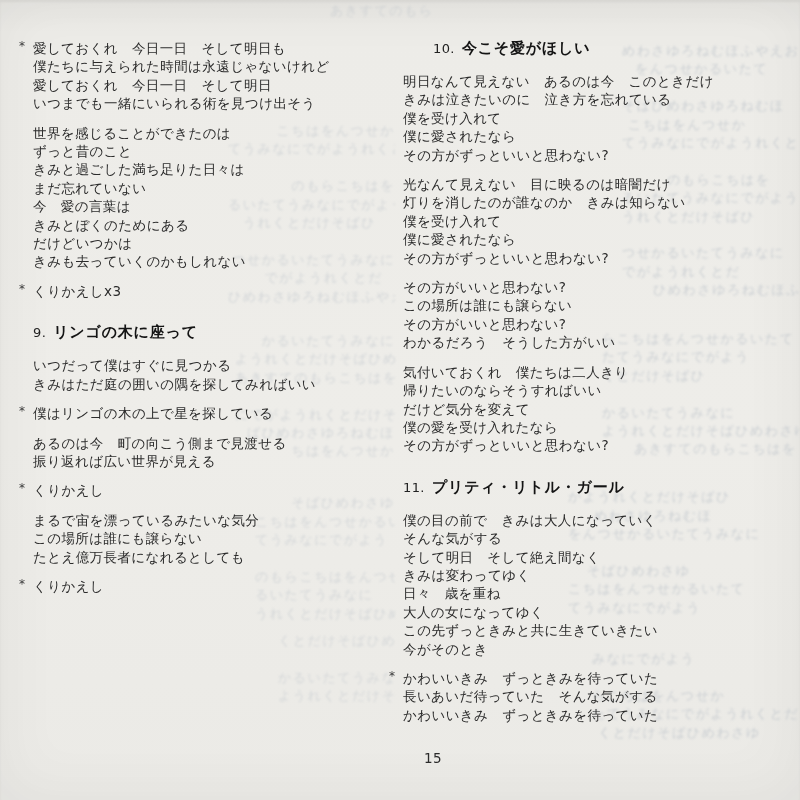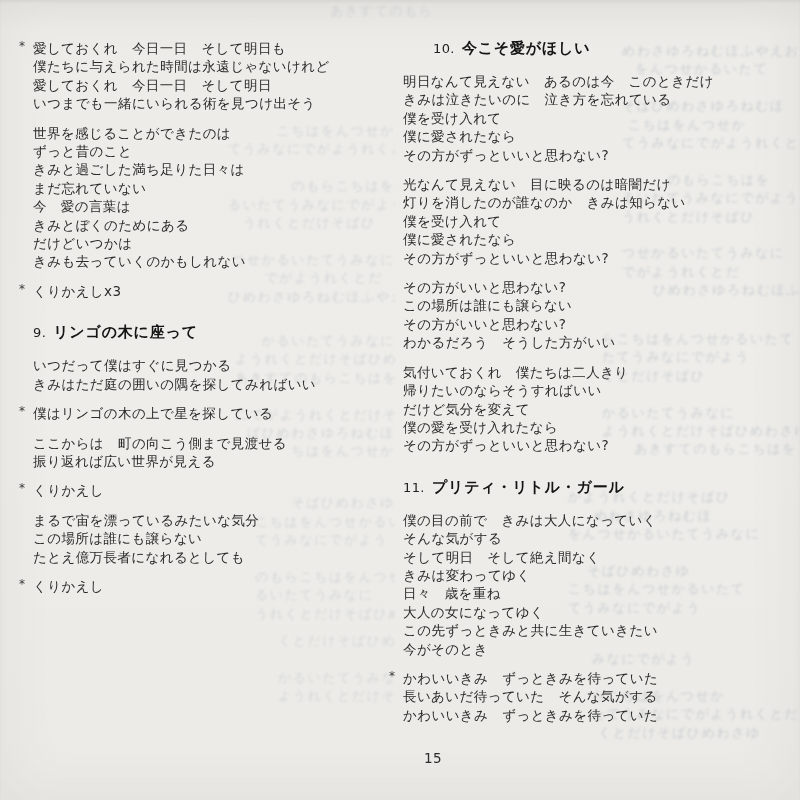--- a/index.html
+++ b/index.html
@@ -175,21 +175,21 @@
       <div class="heading"><span class="track-no">9.</span><span class="track-title">リンゴの木に座って</span></div>
       <div class="stanza">
         <div class="line">いつだって僕はすぐに見つかる</div>
         <div class="line">きみはただ庭の囲いの隅を探してみればいい</div>
       </div>
       <div class="stanza">
         <span class="marker">*</span>
         <div class="line">僕はリンゴの木の上で星を探している</div>
       </div>
       <div class="stanza">
-        <div class="line">ここからは　町の向こう側まで見渡せる</div>
+        <div class="line">あるのは今　町の向こう側まで見渡せる</div>
         <div class="line">振り返れば広い世界が見える</div>
       </div>
       <div class="stanza">
         <span class="marker">*</span>
         <div class="line">くりかえし</div>
       </div>
       <div class="stanza">
         <div class="line">まるで宙を漂っているみたいな気分</div>
         <div class="line">この場所は誰にも譲らない</div>
         <div class="line">たとえ億万長者になれるとしても</div>

